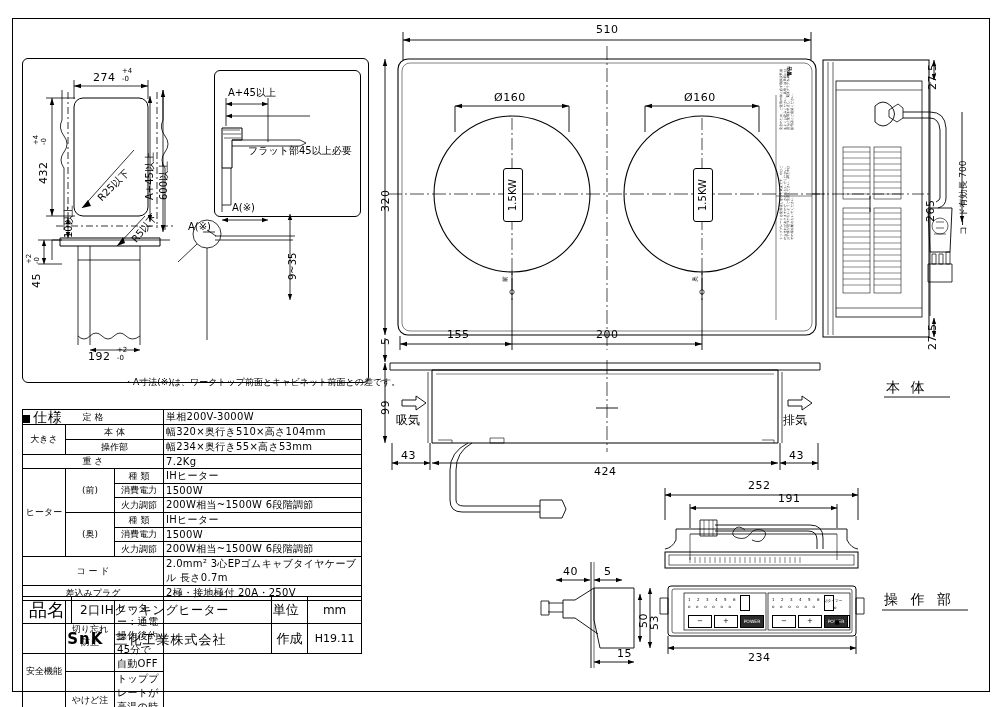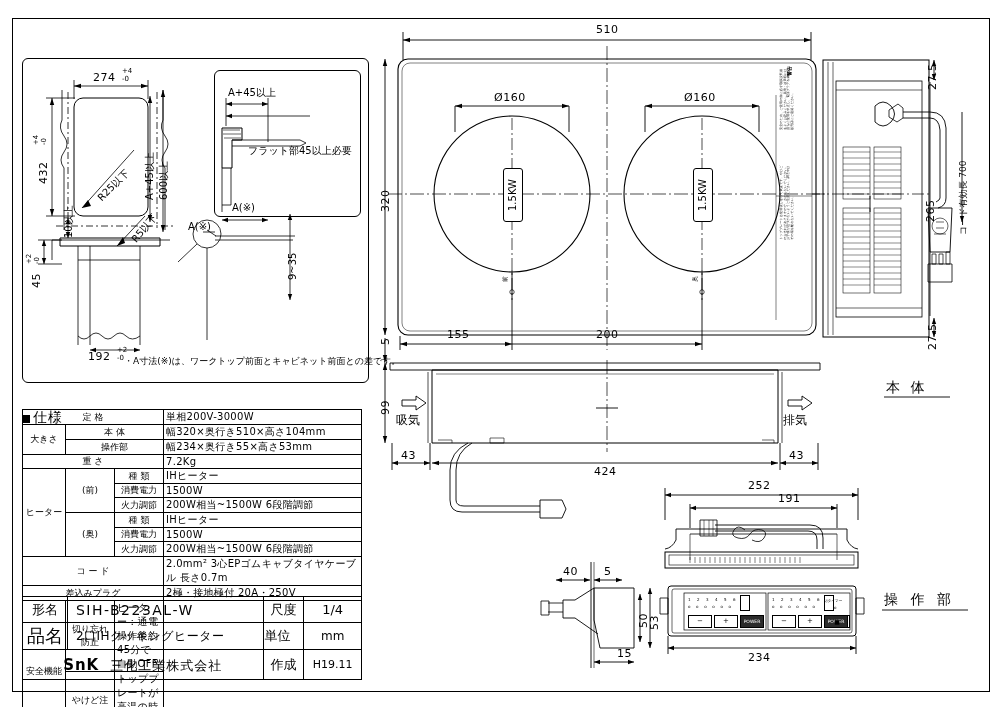--- a/index.html
+++ b/index.html
@@ -166,21 +166,21 @@
   <div class="txt t7" style="left:117px;top:355px;">-0</div>
 
   <div class="txt t10" style="left:130px;top:238px;transform-origin:0 0;transform:rotate(-50deg);">R5以下</div>
 
   <div class="txt t10" style="left:228px;top:88px;">A+45以上</div>
   <div class="txt t10" style="left:248px;top:102px;margin-top:44px;">フラット部45以上必要</div>
   <div class="txt t10" style="left:232px;top:203px;">A(※)</div>
   <div class="txt t10" style="left:188px;top:222px;">A(※)</div>
   <div class="txt t10 rot" style="left:288px;top:280px;">9~35</div>
 
-  <div class="txt t9" style="left:124px;top:357px;text-align:right;">・A寸法(※)は、ワークトップ前面とキャビネット前面との差です。</div>
+  <div class="txt t9" style="left:124px;top:378px;text-align:right;">・A寸法(※)は、ワークトップ前面とキャビネット前面との差です。</div>
 
   <div class="txt sect-title" style="left:22px;top:410px;">
     <span class="hdrsq"></span><span>仕様</span>
   </div>
 
   <table class="tbl" style="left:22px;top:409px;width:340px;">
     <tbody id="spec-body">
         <tr>
           <td colspan="3" class="lbl" style="width: 120px;">定    格</td>
           <td class="val">単相200V-3000W</td>
@@ -240,26 +240,20 @@
         </tr>
         <tr>
           <td class="lbl" style="width: 44px;">やけど注意</td>
           <td class="val">トッププレートが高温の時ランプ点灯</td>
         </tr>
       </tbody>
   </table>
 
   <table class="tb" style="left:22px;top:596px;width:340px;">
     <tbody>
-      <tr>
-        <td style="width:44px;height:23px;text-align:center;font-size:13px;">形名</td>
-        <td style="width:196px;text-align:left;padding-left:8px;font-size:14px;letter-spacing:1.5px;">SIH-B223AL-W</td>
-        <td style="width:40px;text-align:center;font-size:13px;">尺度</td>
-        <td style="width:56px;text-align:center;font-size:13px;">1/4</td>
-      </tr>
       <tr>
         <td style="height:23px;text-align:center;font-size:18px;">品名</td>
         <td style="text-align:left;padding-left:8px;font-size:12px;letter-spacing:.5px;">2口IHクッキングヒーター</td>
         <td style="text-align:left;font-size:13px;">単位</td>
         <td style="text-align:center;font-size:12px;">mm</td>
       </tr>
       <tr>
         <td colspan="2" style="height:27px;text-align:center;">
           <span style="font-weight:bold;font-size:15px;letter-spacing:1px;">SnK</span>
           <span style="font-size:13px;margin-left:6px;letter-spacing:1px;">三化工業株式会社</span>

